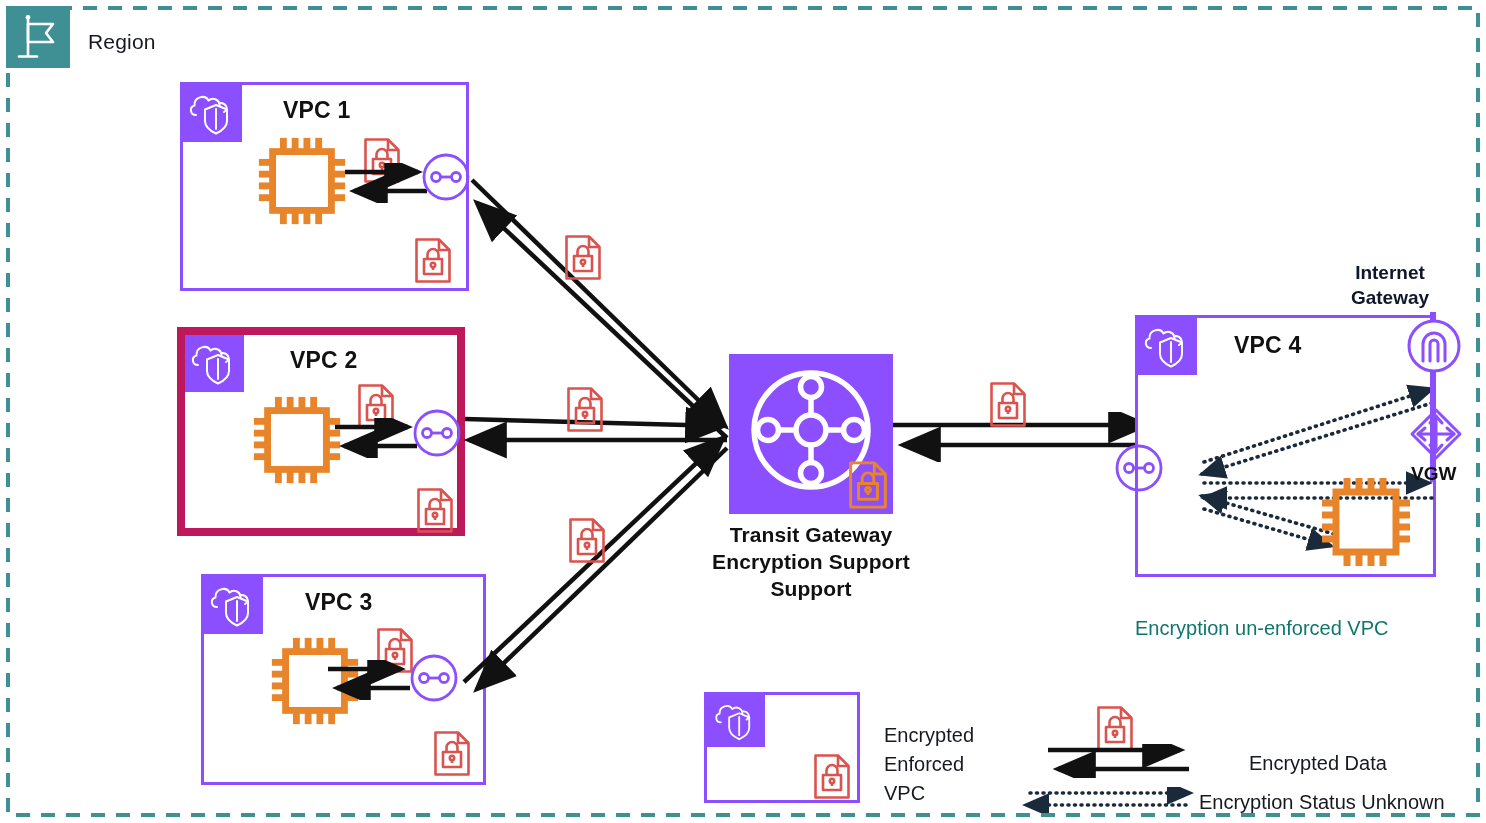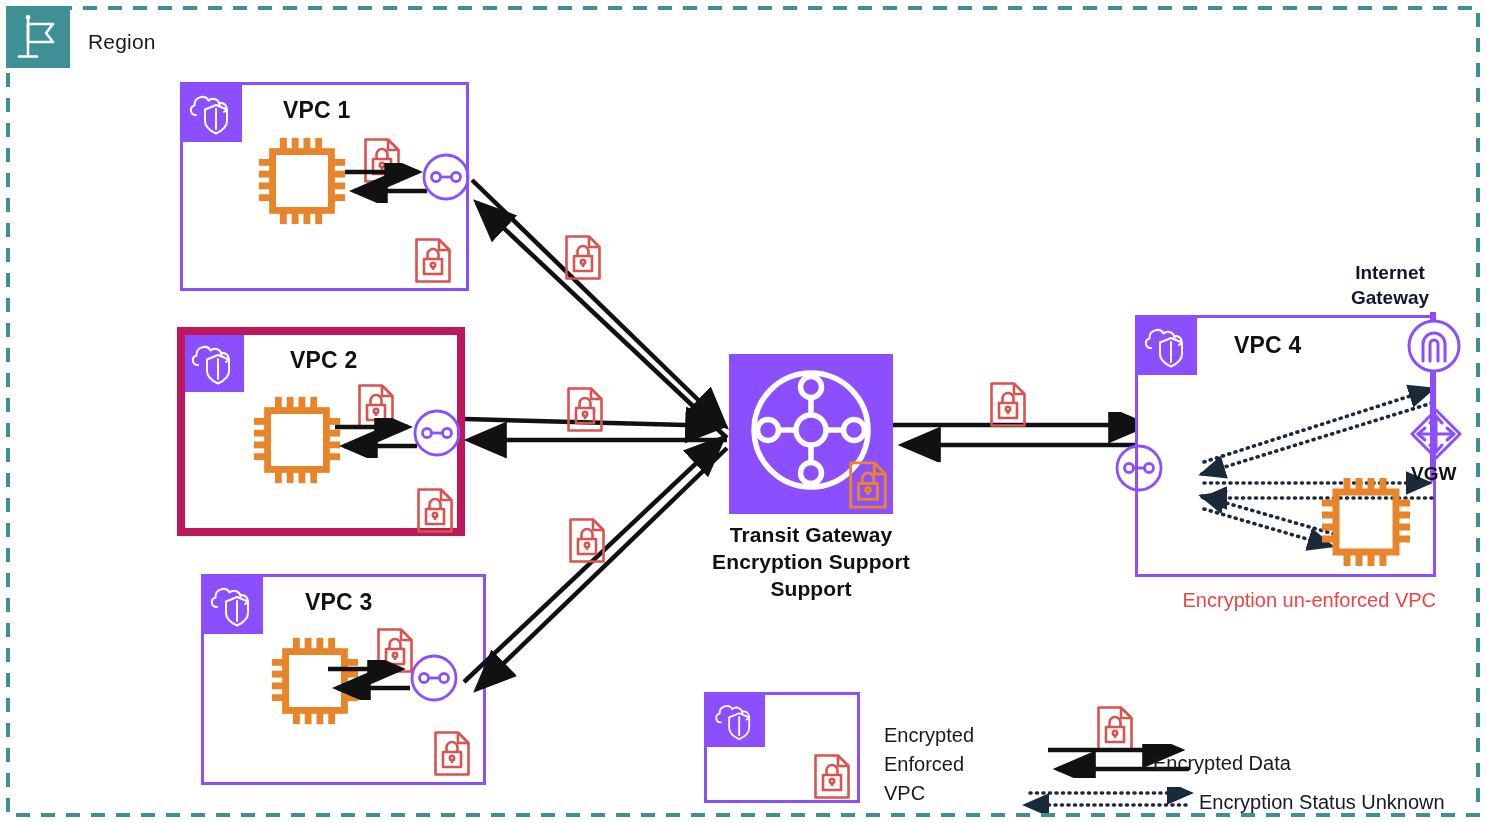--- a/index.html
+++ b/index.html
@@ -3,21 +3,21 @@
 <meta charset="utf-8">
 <style>
   html,body{margin:0;padding:0;background:#ffffff;}
   body{font-family:"Liberation Sans",sans-serif;}
   #stage{position:relative;width:1486px;height:823px;background:#ffffff;overflow:hidden;}
   .abs{position:absolute;}
   svg{display:block;}
   .region-label{font-size:21px;color:#16191f;font-weight:400;letter-spacing:.2px;}
   .vpc-title{font-size:23px;font-weight:bold;color:#111;letter-spacing:.2px;}
   .tgw-caption{font-size:21px;font-weight:bold;color:#111;text-align:center;line-height:27px;letter-spacing:.1px;}
-  .plain-caption{font-size:20px;color:#ef4444;text-align:right;}
+  .plain-caption{font-size:20px;color:#0f766e;text-align:left;margin-top:28px;}
   .legend-text{font-size:20px;color:#16191f;line-height:29px;}
   .igw-label{font-size:19px;font-weight:bold;color:#0f172a;text-align:center;line-height:25px;}
   .vgw-label{font-size:19px;font-weight:bold;color:#111;}
 </style>
 </head>
 <body>
 
 <div id="stage">
 
   <div class="abs" style="left:6px;top:6px;width:1474px;height:811px;">
@@ -551,21 +551,21 @@
     <svg width="145" height="34">
       <defs>
           <marker id="ahL" markerWidth="10" markerHeight="10" refX="8.4" refY="5" orient="auto">
             <path d="M0,0.9 L9.6,5 L0,9.1 Z" fill="#111"></path>
           </marker>
         </defs>
       <line x1="0" y1="6" x2="132" y2="6" stroke="#111" stroke-width="4.5" marker-end="url(#ahL)"></line>
       <line x1="141" y1="25" x2="10" y2="25" stroke="#111" stroke-width="4.5" marker-end="url(#ahL)"></line>
     </svg>
   </div>
-  <div class="abs legend-text" style="left:1153px;top:749px;">Encrypted Data</div>
+  <div class="abs legend-text" style="left:1249px;top:749px;">Encrypted Data</div>
 
   <div class="abs" style="left:1022px;top:787px;width:172px;height:26px;">
     <svg width="172" height="26">
       <defs>
           <marker id="ahLD" markerWidth="8" markerHeight="8" refX="6.5" refY="4" orient="auto">
             <path d="M0,0.7 L7.6,4 L0,7.3 Z" fill="#1B2A3A"></path>
           </marker>
         </defs>
       <g stroke="#1B2A3A" stroke-width="3.6" fill="none" stroke-dasharray="1 5.5" stroke-linecap="round">
         <line x1="8" y1="6" x2="168" y2="6" marker-end="url(#ahLD)"></line>

